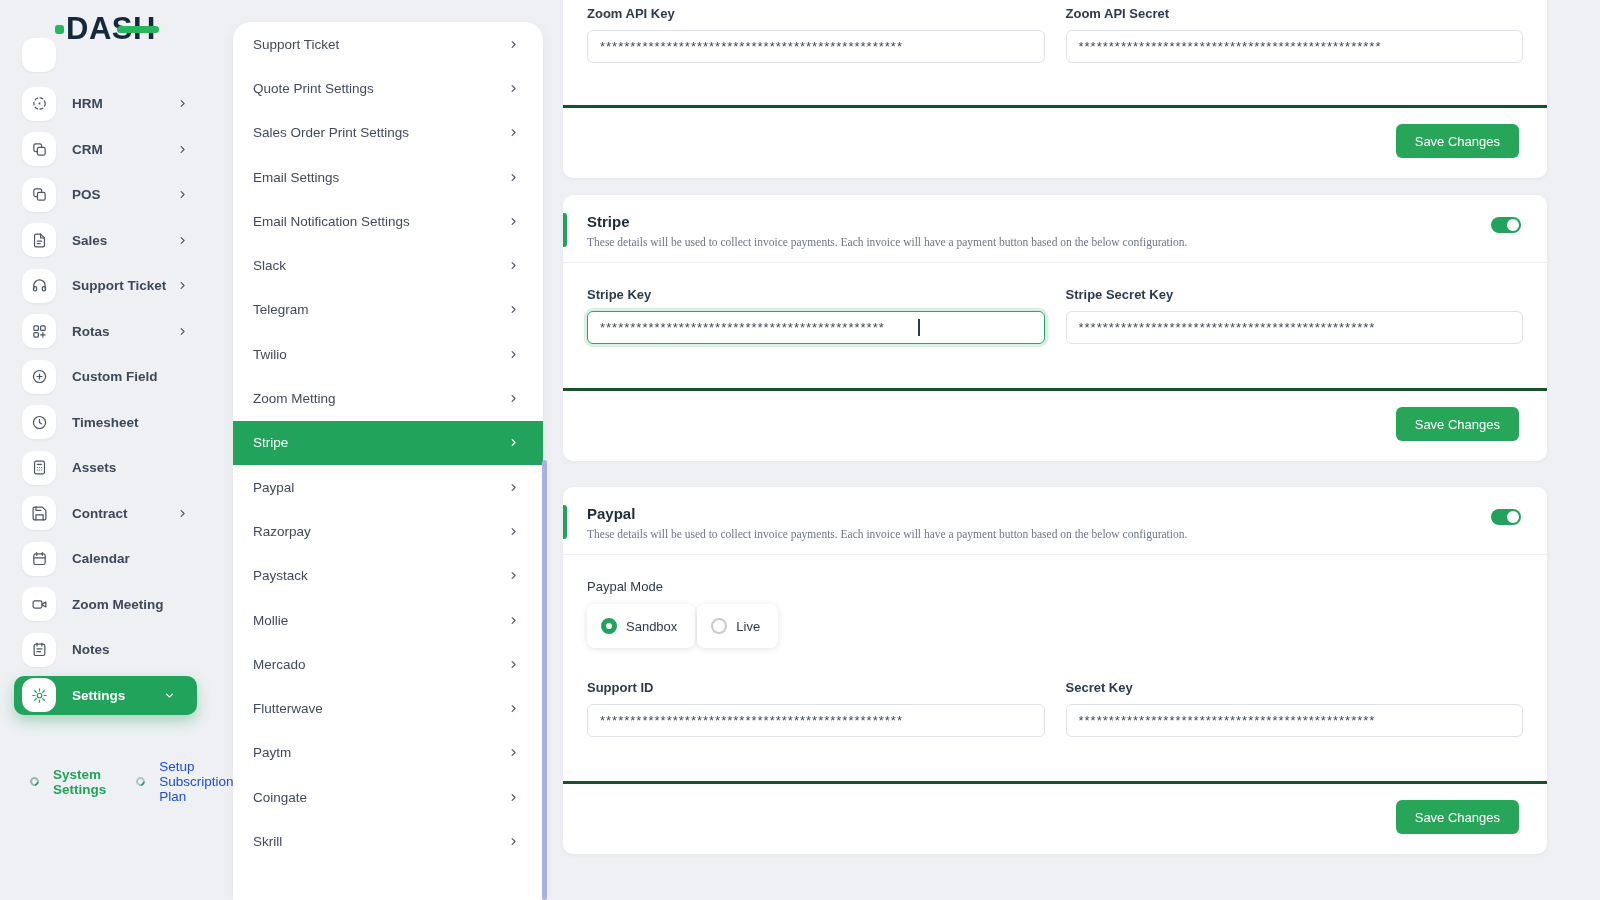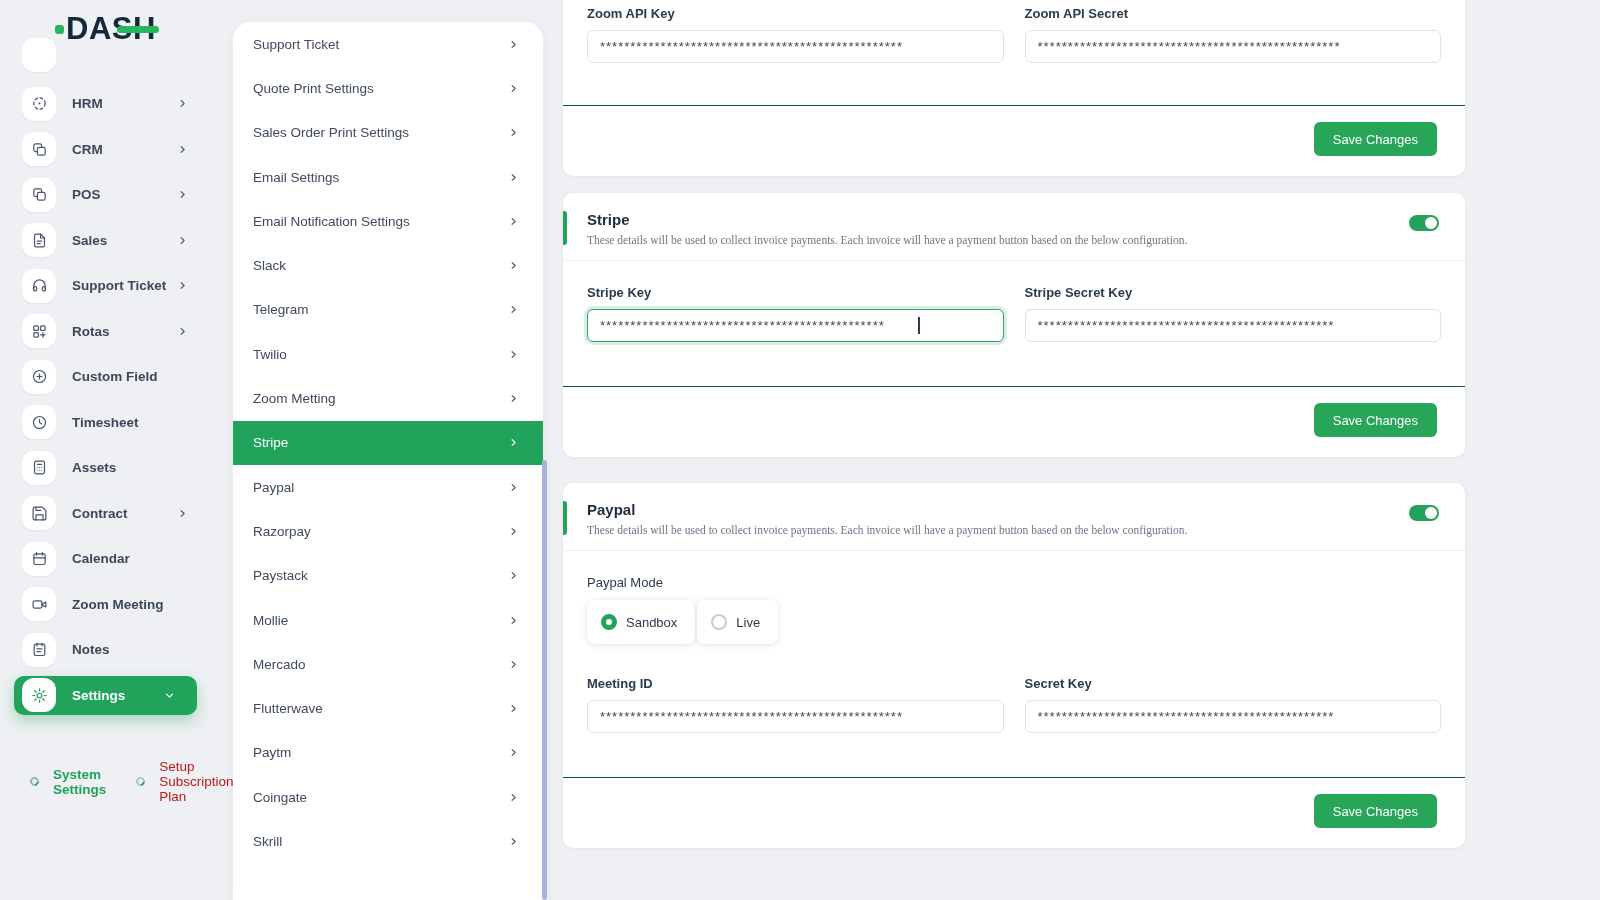--- a/index.html
+++ b/index.html
@@ -31,38 +31,38 @@
   .side-item .chev { margin-left:auto; margin-right:22px; width:11px; height:11px; color:#4a5568; }
   .side-item.active { background:#21a35c; border-radius:10px; margin:3px 13px 3px 14px;
     height:39.5px; padding-left:8px; box-shadow:0 6px 14px rgba(33,163,92,.35); }
   .side-item.active .lbl, .side-item.active .chev { color:#fff; }
   .side-item.active .sq-icon { color:#21a35c; box-shadow:none; }
 
   .sub-list { position:absolute; top:762px; left:0; right:0; display:flex; flex-direction:row; }
   .sub-item { height:39px; display:flex; align-items:center; padding-left:30px; cursor:pointer; }
   .donut { width:9px; height:9px; border-radius:50%; border:2px solid #b9bfc9;
     border-bottom-color:#21a35c; transform:rotate(-45deg); flex:0 0 auto; }
-  .sub-item .lbl { margin-left:14px; font-size:13.5px; color:#b91c1c; font-weight:500; }
+  .sub-item .lbl { margin-left:14px; font-size:13.5px; color:#1d4ed8; font-weight:500; }
   .sub-item.active .lbl { color:#21a35c; font-weight:700; }
   .sub-item.active .donut { border-color:#9fb3a8; border-bottom-color:#21a35c; }
 
   
   .menu-panel { position:absolute; left:233px; top:22px; width:310px; height:878px;
     background:#fff; border-radius:18px 18px 0 0; box-shadow:0 4px 14px rgba(25,39,60,.05);
     overflow:hidden; display:flex; flex-direction:column; }
   .menu-item { height:44.3px; flex:0 0 auto; display:flex; align-items:center;
     padding:0 24px 0 20px; font-size:13.5px; color:#3f4a5c; cursor:pointer; }
   .menu-item .chev { margin-left:auto; width:11px; height:11px; color:#4a5568; }
   .menu-item.active { background:#21a35c; color:#fff; }
   .menu-item.active .chev { color:#fff; }
   .menu-scrollbar { position:absolute; left:542px; top:460px; width:5px; height:440px;
     background:#a9b3e0; border-radius:3px; cursor:pointer; }
 
   
-  .main { position:absolute; left:563px; top:0; width:902px; }
+  .main { position:absolute; left:563px; top:0; width:984px; }
   .card { background:#fff; border-radius:10px; box-shadow:0 1px 4px rgba(25,39,60,.05); position:relative; }
   .card.cut-top { margin-top:-10px; border-radius:0 0 10px 10px; }
   .card + .card { margin-top:17px; }
   .card.gap-lg { margin-top:26px; }
 
   .card-header { position:relative; padding:18px 24px 14px 24px; }
   .accent { position:absolute; left:0; top:18px; width:4px; height:34px;
     background:#21a35c; border-radius:0 3px 3px 0; }
   .card-title { font-size:15px; font-weight:700; color:#1e2c3c; }
   .card-desc { font-size:11.5px; color:#6b7686; margin-top:6px;font-family:Liberation Serif, serif; }
@@ -78,21 +78,21 @@
   .field-row { display:flex; gap:21px; }
   .field { flex:1; }
   .field-label { font-size:13px; font-weight:600; color:#2c3a4e; }
   .field input { margin-top:9px; width:100%; height:33px; border:1px solid #dfe3e8;
     border-radius:6px; padding:0 12px; font-size:13px; letter-spacing:1px; color:#3f4a57;
     font-family:"Liberation Sans","DejaVu Sans",sans-serif; background:#fff; outline:none; }
   .input-wrap { position:relative; }
   .field input.focused { border:1.5px solid #2aa862; box-shadow:0 0 0 3px rgba(42,168,98,.18); }
   .caret { position:absolute; left:331px; top:17px; width:1.5px; height:17px; background:#2c3a4e; }
 
-  .card-footer { border-top:1px solid #14532d; padding:16px 28px 20px 28px; text-align:right; }
+  .card-footer { border-top:3px solid #14532d; padding:16px 28px 20px 28px; text-align:right; }
   .btn-save { display:inline-block; background:#27a65a; color:#fff; border:none; cursor:pointer;
     font-size:13px; font-weight:500; height:34px; padding:0 19px; border-radius:6px;
     font-family:"Liberation Sans","DejaVu Sans",sans-serif; }
 
   .mode-label { font-size:13px; font-weight:400; color:#2c3a4e; }
   .mode-row { display:flex; gap:2px; margin-top:10px; margin-bottom:32px; }
   .mode-card { background:#fff; border-radius:8px; box-shadow:0 1px 6px rgba(25,39,60,.13);
     height:44px; display:flex; align-items:center; padding:0 18px 0 14px; cursor:pointer;justify-content:center; }
   .radio { width:16px; height:16px; border-radius:50%; flex:0 0 auto; }
   .radio.on { border:5px solid #21a35c; background:#fff; }
@@ -595,21 +595,21 @@
           <span class="radio on"></span>
           <span class="lbl">Sandbox</span>
         </div>
         <div class="mode-card">
           <span class="radio off"></span>
           <span class="lbl">Live</span>
         </div>
       </div>
       <div class="field-row">
         <div class="field">
-          <div class="field-label">Meeting ID</div>
+          <div class="field-label">Support ID</div>
           <div class="input-wrap"><input type="text" value="**************************************************" style=""></div>
         </div>
         <div class="field">
           <div class="field-label">Secret Key</div>
           <div class="input-wrap"><input type="text" value="*************************************************" style=""></div>
         </div>
       </div>
     </div>
     <div class="card-footer">
       <button class="btn-save">Save Changes</button>

